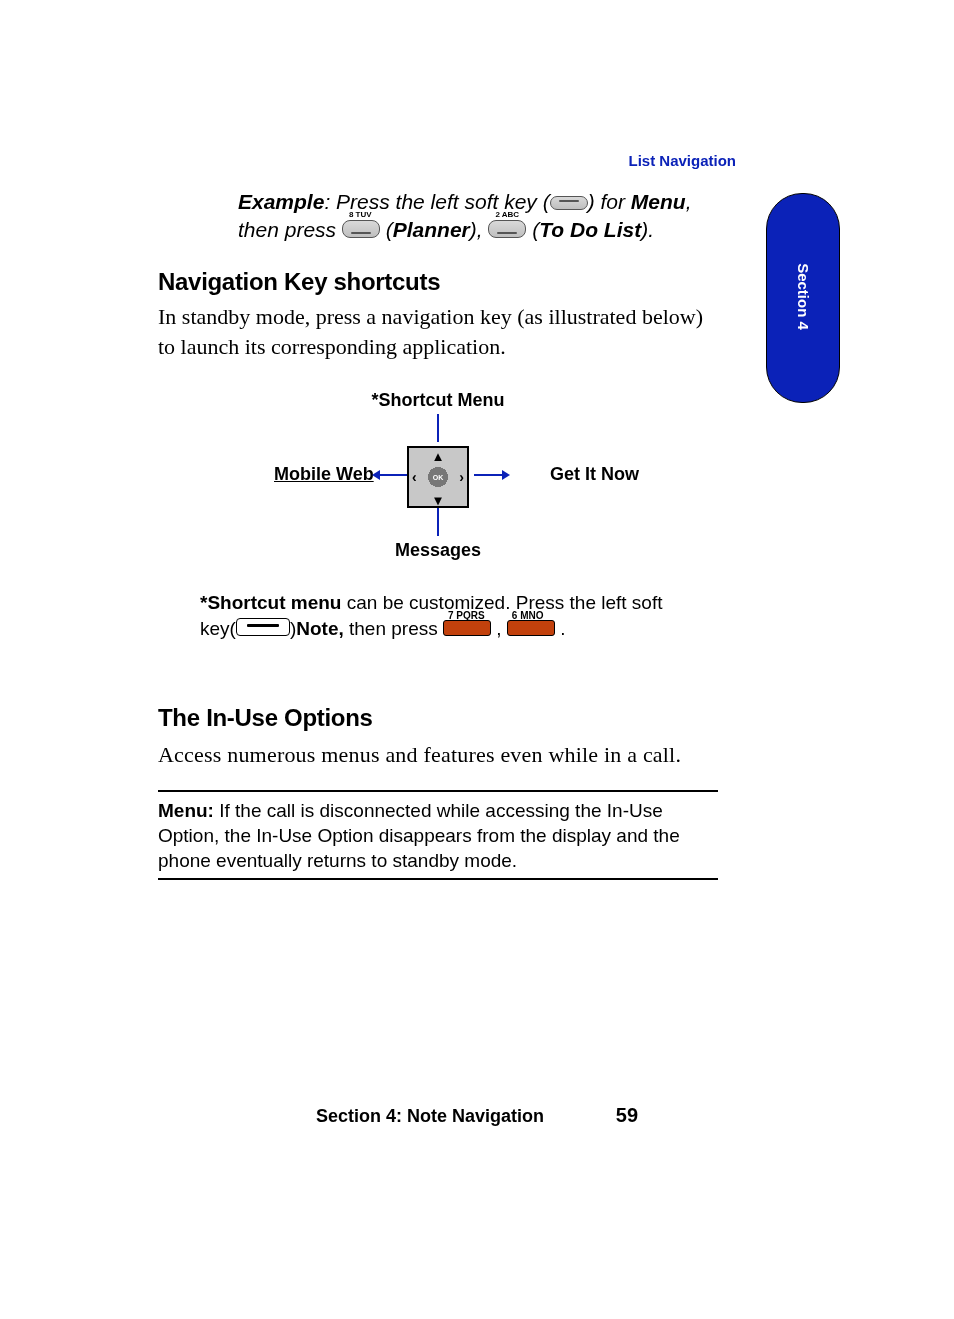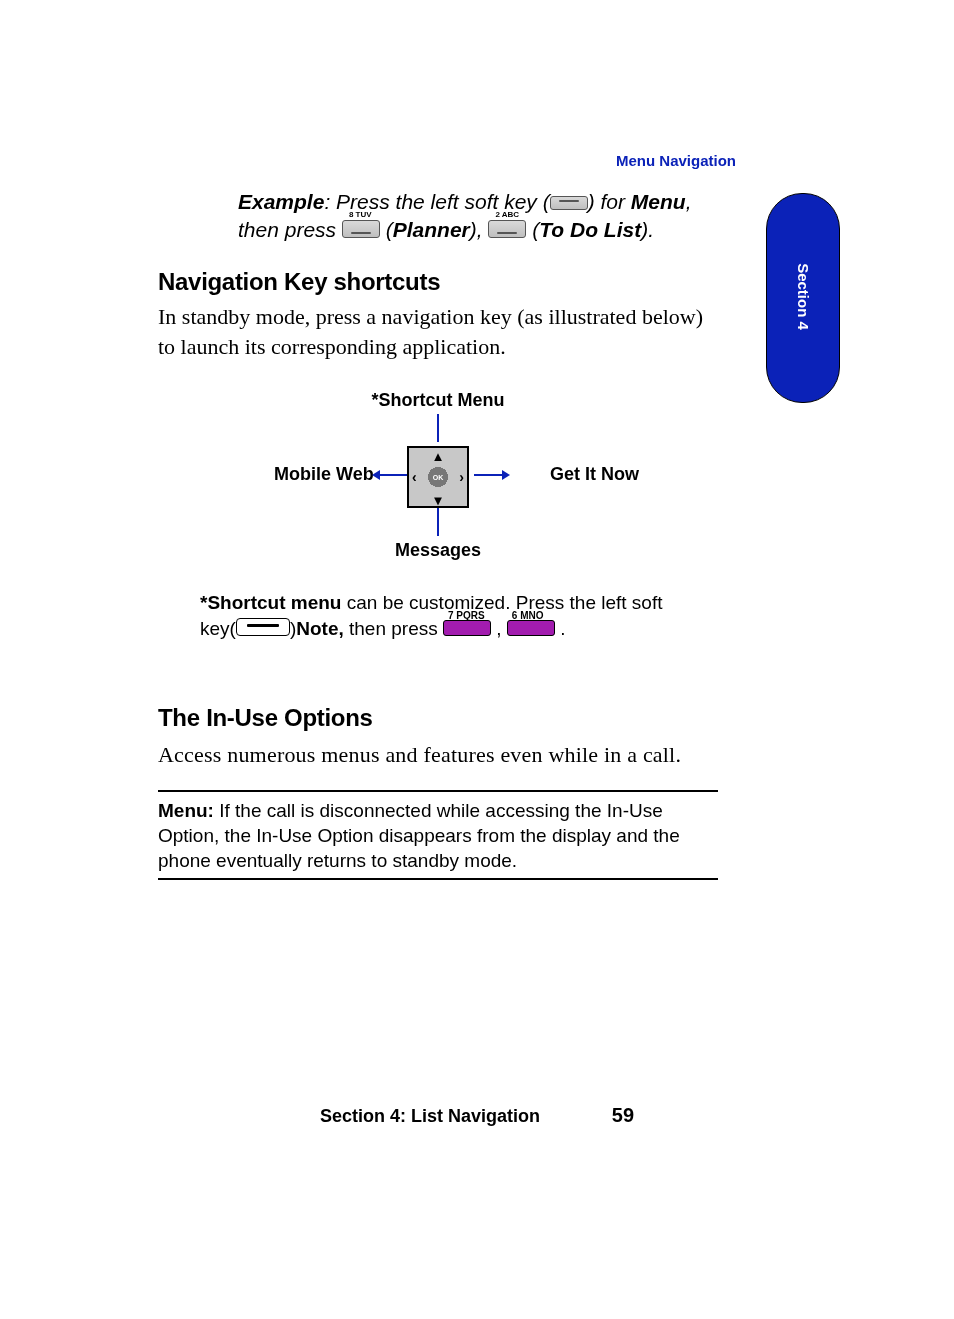--- a/index.html
+++ b/index.html
@@ -61,21 +61,21 @@
     width: 480px;
   }
   .example .lbl { font-weight: 700; font-style: italic; }
   .example .menu-word { font-weight: 700; font-style: italic; }
   .example .planner { font-weight: 700; font-style: italic; }
   .keycap {
     display: inline-block;
     width: 36px;
     height: 12px;
     border: 1px solid #555;
-    border-radius: 3px;
+    border-radius: 8px;
     background: linear-gradient(#d9d9d9, #bfbfbf);
     vertical-align: -1px;
     position: relative;
   }
   .keycap::after {
     content: '';
     position: absolute;
     left: 8px; right: 8px; top: 3px;
     height: 2px;
     background: #555;
@@ -103,21 +103,21 @@
   .p-nav { top: 302px; }
   .p-inuse { top: 740px; width: 560px; letter-spacing: 0.2px; }
 
   
   .diagram {
     top: 390px;
     height: 180px;
   }
   .dlabel { position: absolute; font: 700 18px Arial, Helvetica, sans-serif; }
   .d-shortcut { top: 0; left: 50%; transform: translateX(-50%); white-space: nowrap; }
-  .d-mobile { top: 74px; left: 116px; }
+  .d-mobile { top: 74px; left: 116px; text-decoration: underline; }
   .d-getit { top: 74px; left: 392px; }
   .d-messages { top: 150px; left: 50%; transform: translateX(-50%); }
 
   .navkey {
     position: absolute;
     top: 56px;
     left: 50%;
     transform: translateX(-50%);
     width: 58px;
     height: 58px;
@@ -163,21 +163,21 @@
     border-radius: 4px;
     background: #fff;
   }
   .keycap.soft::after {
     left: 10px; right: 10px; top: 5px; height: 3px; background: #000;
   }
   .keycap.num2 {
     width: 46px;
     height: 14px;
     border: 1.5px solid #000;
-    background: #a21caf;
+    background: #c2410c;
     border-radius: 3px;
     text-align: right;
   }
   .keycap.num2::after { display: none; }
   .keycap.num2 .sup2 {
     position: absolute;
     top: -11px; left: 4px;
     font: 700 10px Arial, Helvetica, sans-serif;
     white-space: nowrap;
   }
@@ -200,21 +200,21 @@
     text-align: center;
   }
   .footer .ftext { font: 700 18px Arial, Helvetica, sans-serif; }
   .footer .pnum { display: inline-block; width: 90px; text-align: right; font: 700 20px Arial, Helvetica, sans-serif; }
 </style>
 </head>
 <body>
 
 <div class="page">
 
-  <div class="running-head">Menu Navigation</div>
+  <div class="running-head">List Navigation</div>
 
   <div class="section-tab">
     <span>Section 4</span>
   </div>
 
   <div class="col example">
     <span class="lbl">Example</span><span>: Press the left soft key (</span><span class="keycap"></span><span>) for </span><span class="menu-word">Menu</span><span>, then press </span><span class="keycap num"><span class="sup">8 TUV</span></span><span> (</span><span class="planner">Planner</span><span>), </span><span class="keycap num"><span class="sup">2 ABC</span></span><span> (</span><span class="planner">To Do List</span><span>).</span>
   </div>
 
   <div class="col body-p p-nav">In standby mode, press a navigation key (as illustrated below) to launch its corresponding application.</div>
@@ -249,17 +249,17 @@
   <div class="col body-p p-inuse">Access numerous menus and features even while in a call.</div>
   <div class="col h2 inuse">The In-Use Options</div>
 
   <div class="note-rule rule1"></div>
   <div class="col note">
     <span class="nb">Menu:</span><span> If the call is disconnected while accessing the In-Use Option, the In-Use Option disappears from the display and the phone eventually returns to standby mode.</span>
   </div>
   <div class="note-rule rule2"></div>
 
   <div class="footer">
-    <span class="ftext">Section 4: List Navigation</span>
+    <span class="ftext">Section 4: Note Navigation</span>
     <span class="pnum">59</span>
   </div>
 
 </div>
 
 </body></html>

